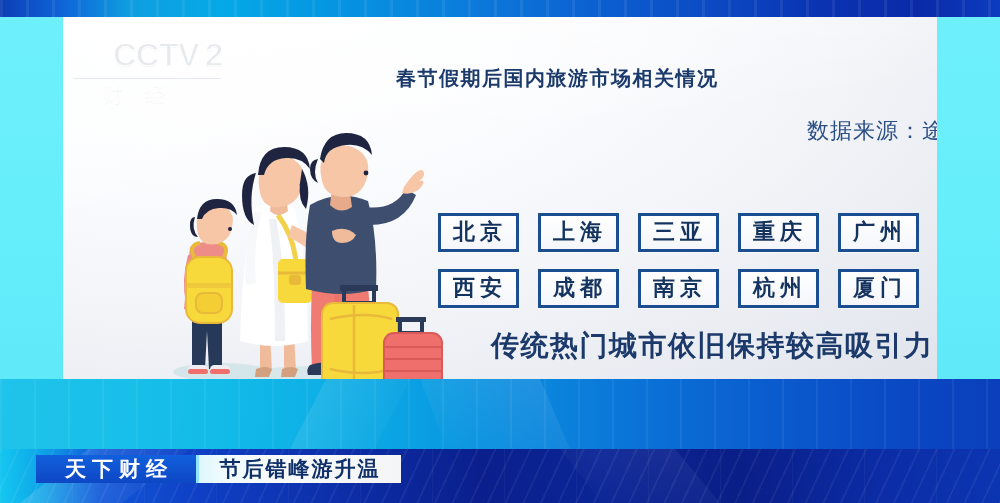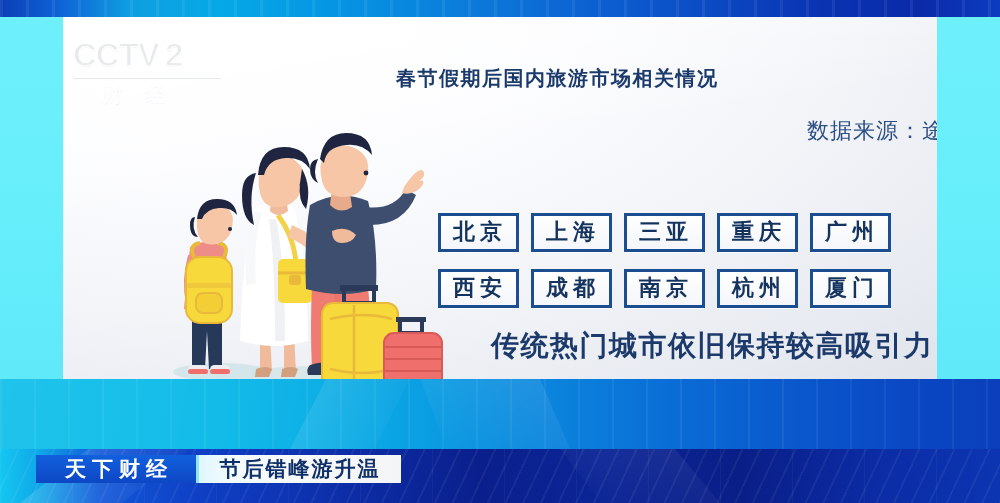--- a/index.html
+++ b/index.html
@@ -47,20 +47,21 @@
   .cctv{
     position:absolute;left:10px;top:18px;width:160px;height:92px;
     opacity:.62;
   }
   .cctv .row1{
     display:flex;align-items:center;gap:6px;
     font-weight:bold;font-size:33px;letter-spacing:-1px;
     color:rgba(255,255,255,.0);
     -webkit-text-stroke:1.4px rgba(255,255,255,.95);
     text-shadow:0 1px 0 rgba(150,160,175,.35);
+    margin-left:40px;
   }
   .cctv .num{
     font-size:34px;font-weight:bold;
     -webkit-text-stroke:1.4px rgba(255,255,255,.95);
     color:transparent;
   }
   .cctv .bar{
     margin-top:1px;width:148px;height:3px;border-radius:2px;
     background:rgba(255,255,255,.9);
     box-shadow:0 1px 1px rgba(140,150,168,.35);
@@ -81,21 +82,21 @@
   .source{
     position:absolute;left:333px;top:99px;width:580px;
     text-align:right;padding-right:8px;
     font-size:22px;letter-spacing:1px;color:#2b4f85;
   }
 
   
   .tags{
     position:absolute;left:375px;top:196px;width:520px;
   }
-  .tag-row{display:flex;align-items:center;gap:12px;}
+  .tag-row{display:flex;align-items:center;gap:19px;}
   .tag-row + .tag-row{margin-top:17px;}
   .tag{
     border:3px solid #1b4d91;
     background:linear-gradient(180deg,#ffffff 0%,#f4f6fa 100%);
     color:#14335f;
     font-size:22px;font-weight:bold;letter-spacing:5px;
     padding:3px 9px 4px 12px;line-height:1.18;
     box-shadow:0 1px 0 rgba(255,255,255,.7);
   }
 

